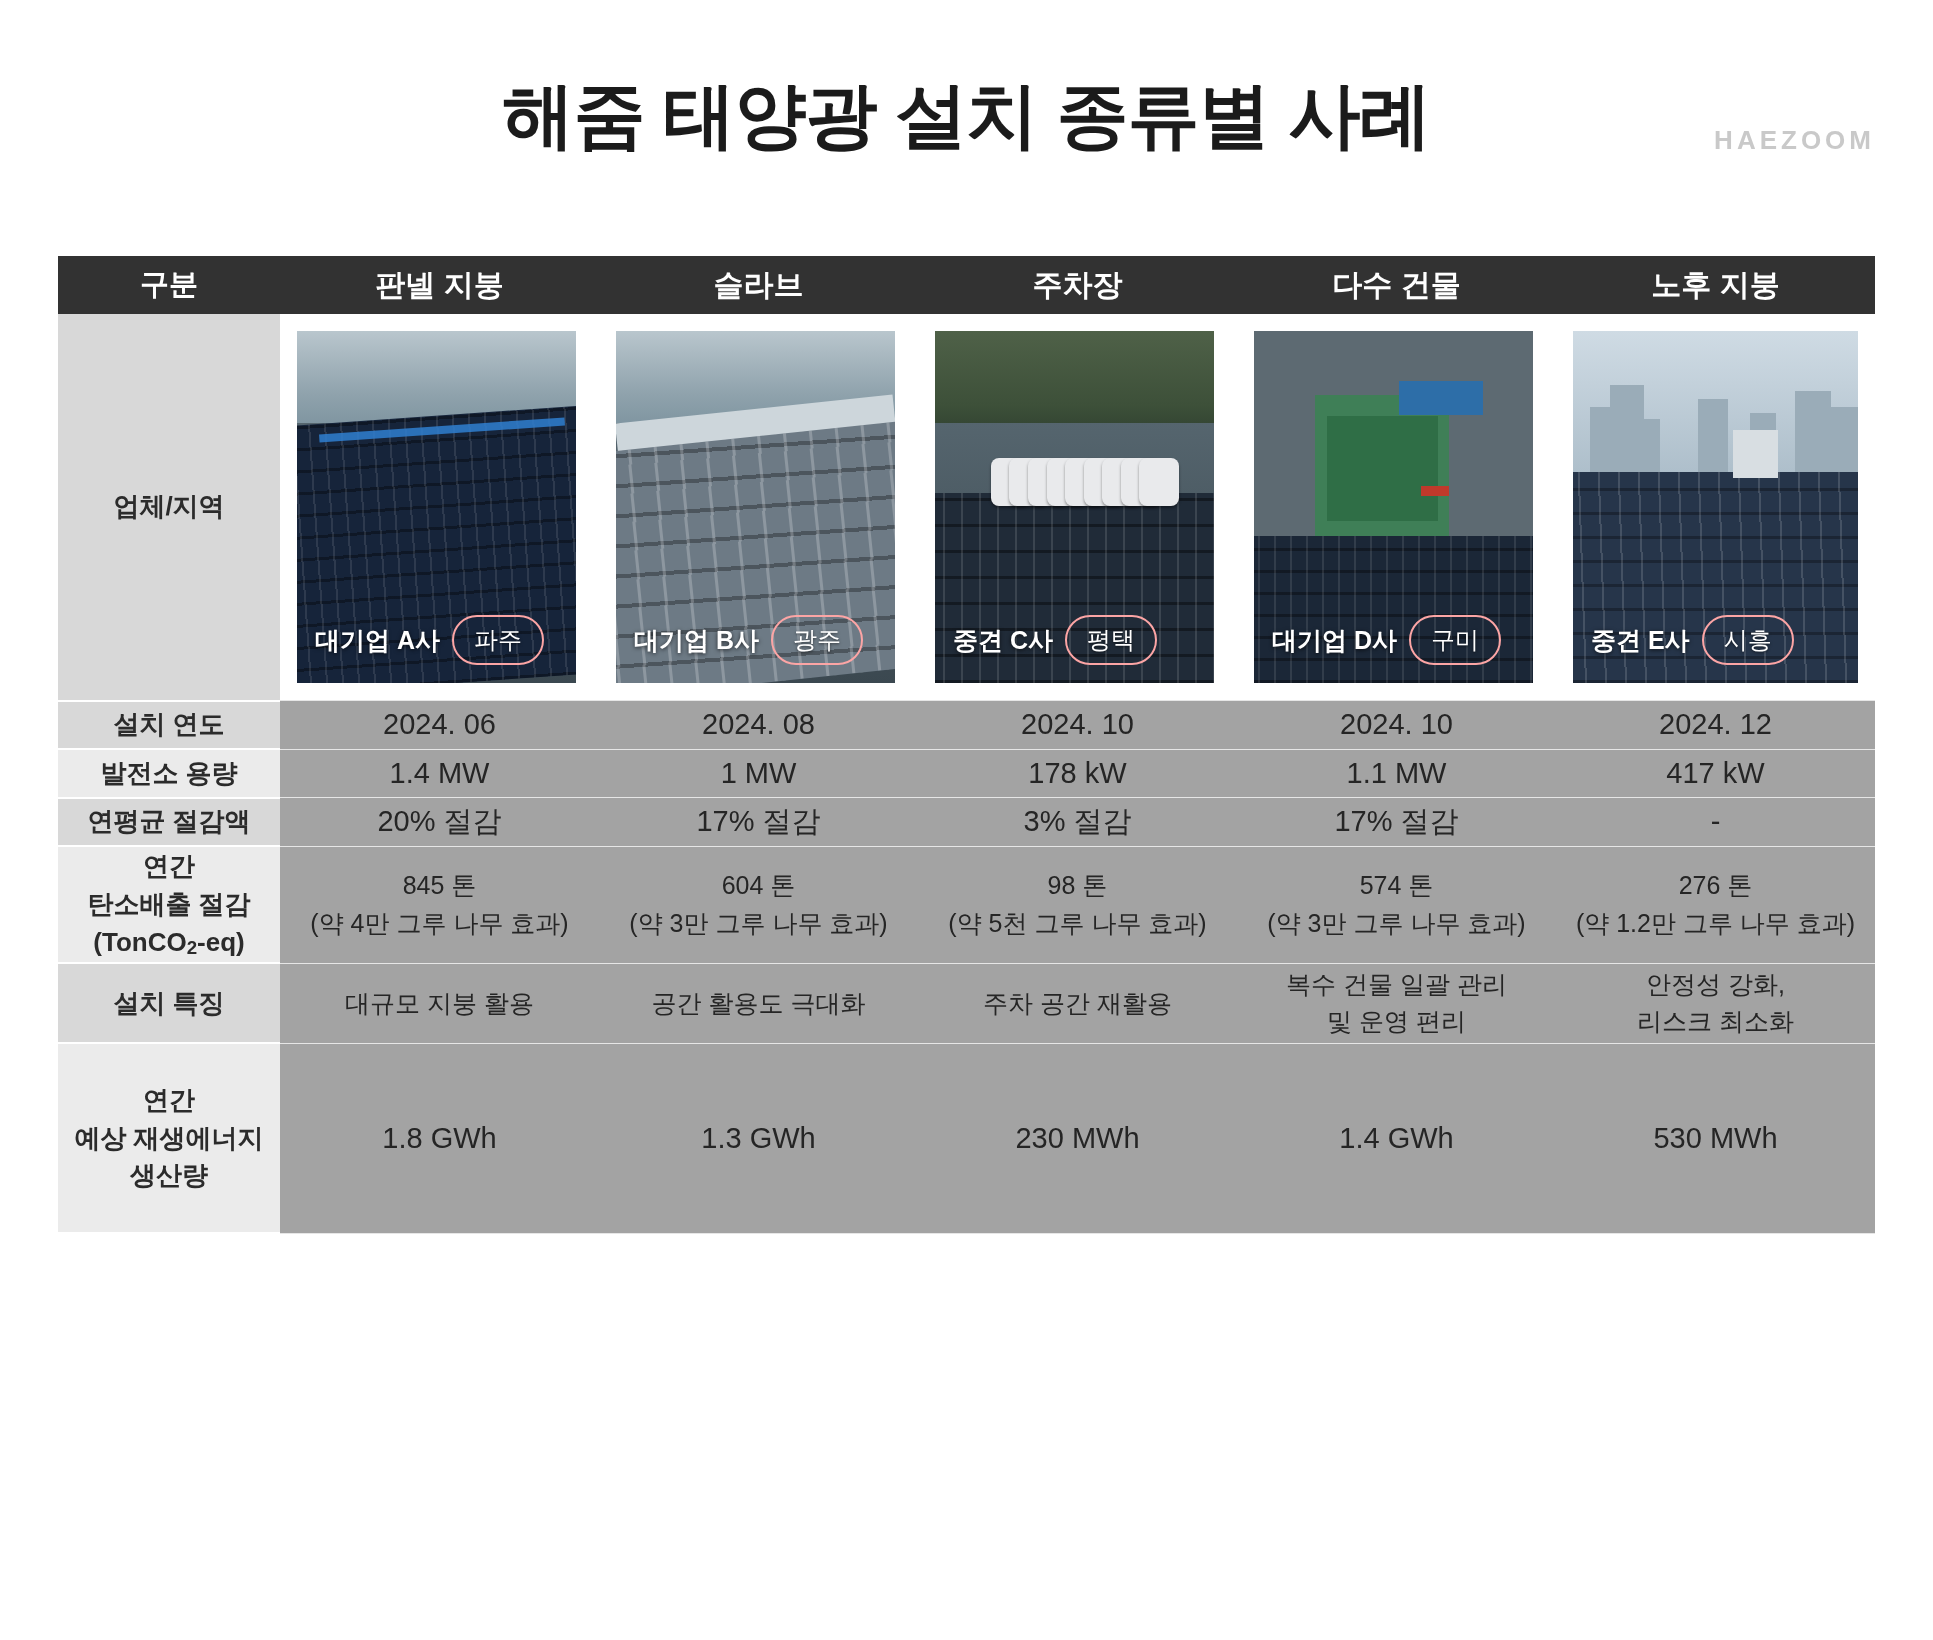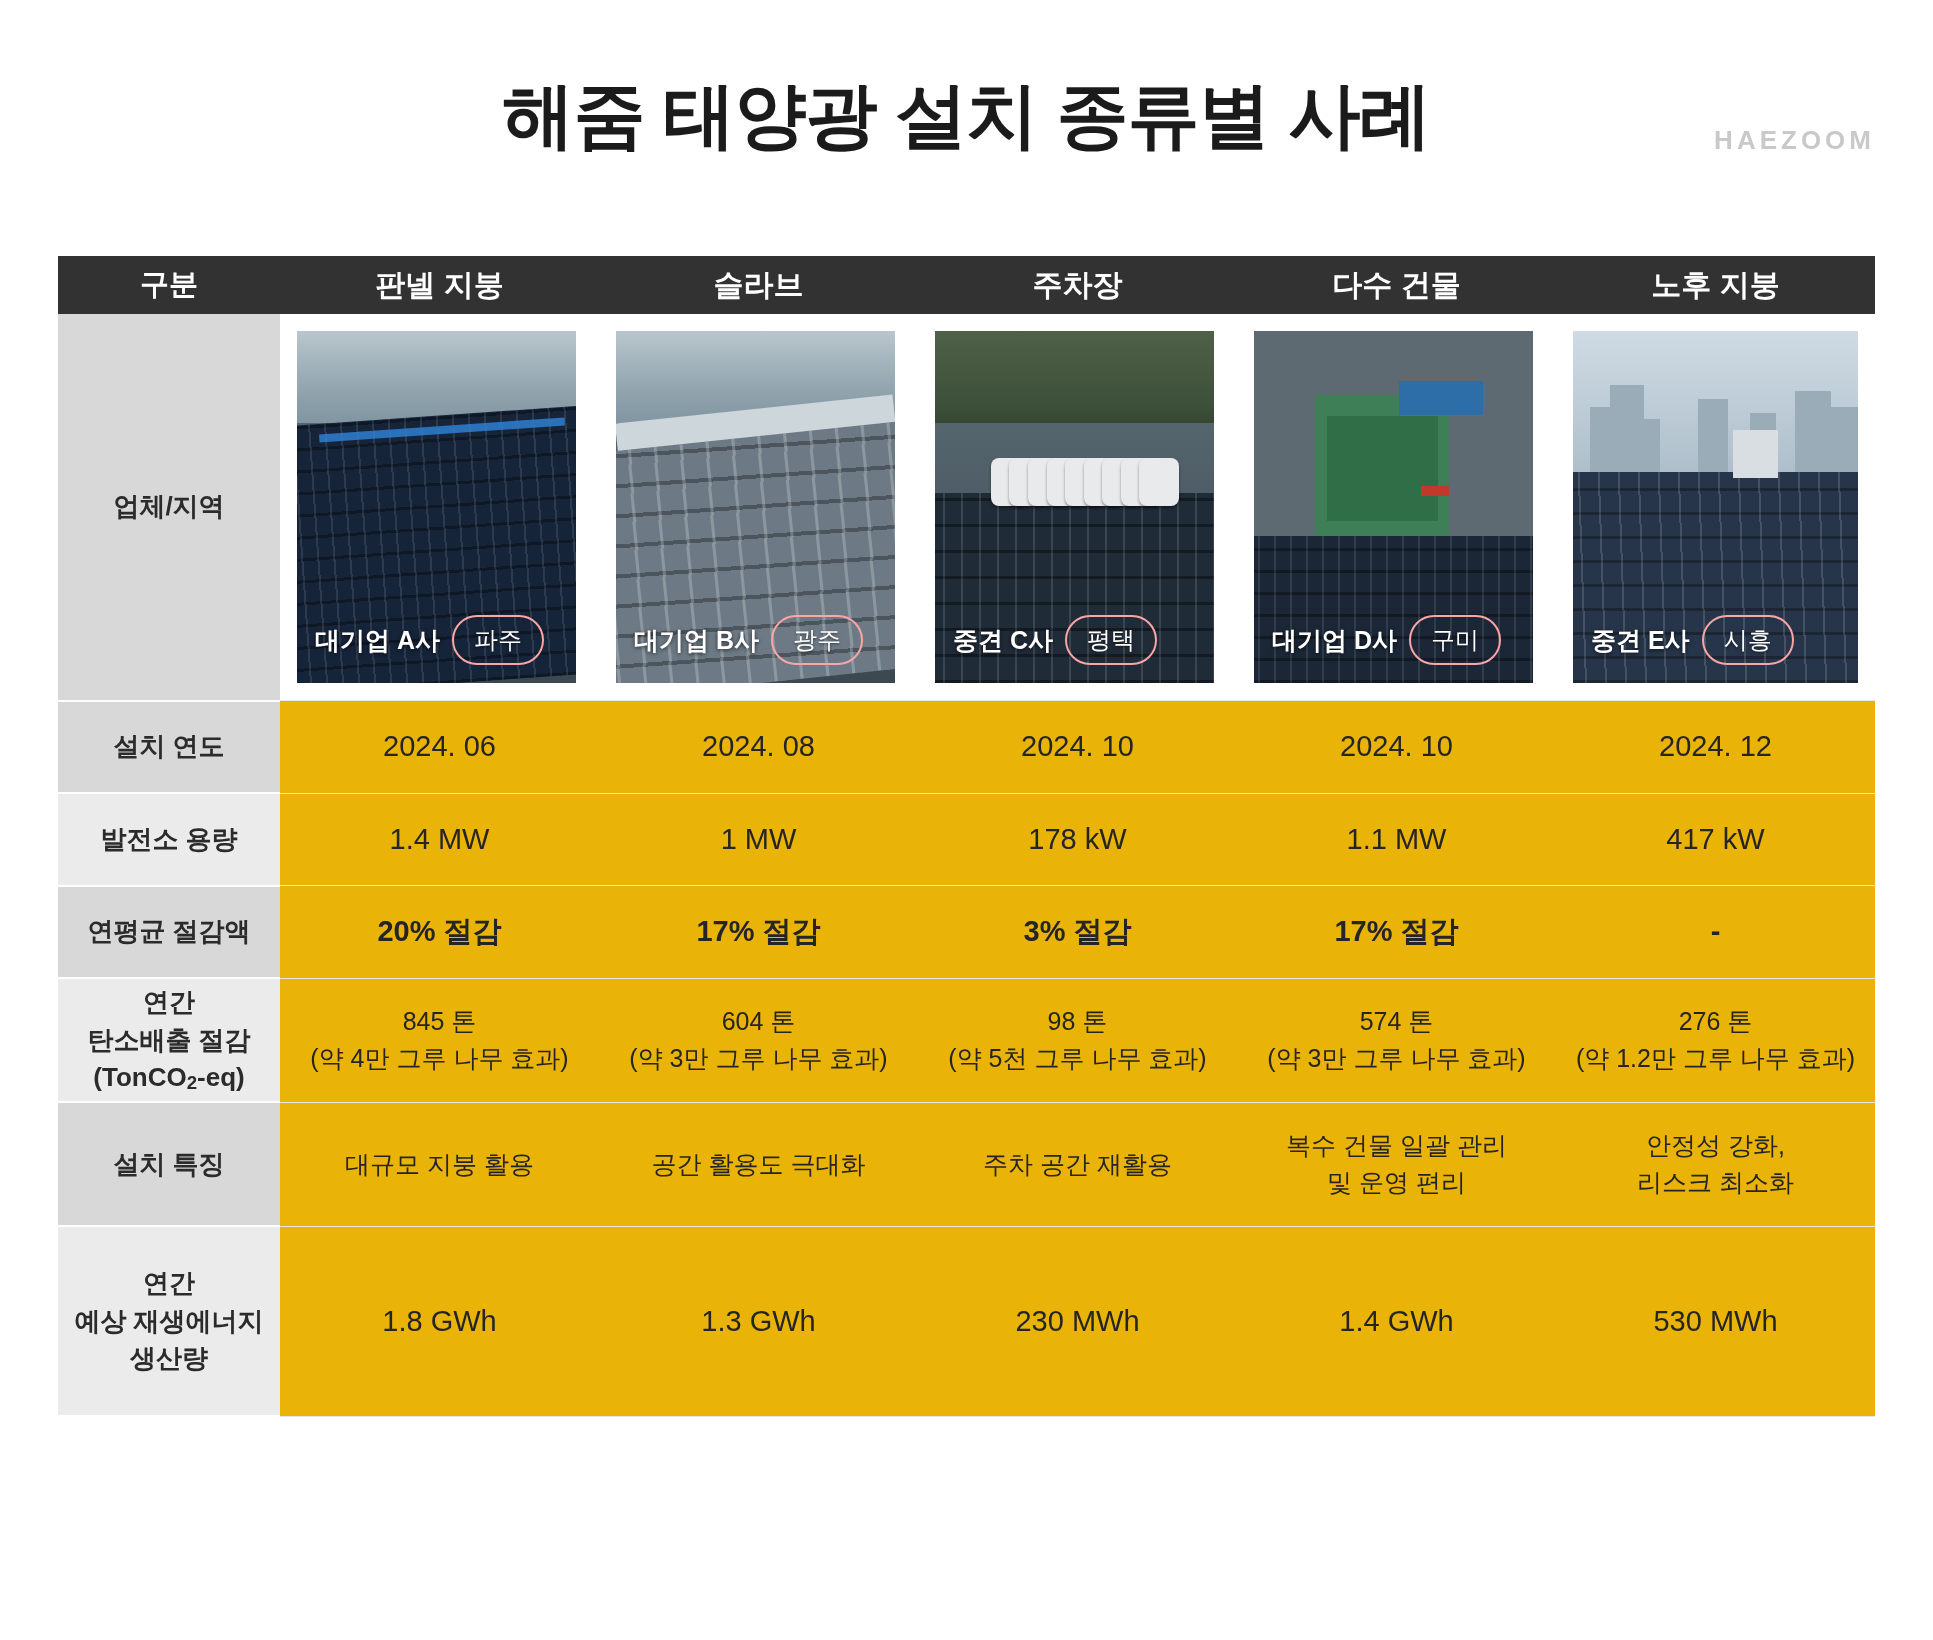--- a/index.html
+++ b/index.html
@@ -75,25 +75,25 @@
   }
   td.rowlabel.light {
     background: #ebebeb;
   }
   td.cell {
     text-align: center;
     vertical-align: middle;
     font-size: 29px;
     color: #252525;
     border-bottom: 1px solid #e6e6e6;
-    background: #eab308;
+    background: #a3a3a3;
     line-height: 1.5;
-    padding: 24px 8px;
-  }
-  td.cell.bold { font-weight: 700; margin-left: 40px; }
+    padding: 2px 8px;
+  }
+  td.cell.bold { font-weight: 400; margin-left: 40px; }
   td.cell.small { font-size: 25px; }
 
   
   tr.photo-row td.rowlabel { background: #d8d8d8; }
   td.photo-cell {
     padding: 17px;
     vertical-align: top;
     background: #ffffff;
     border-bottom: 1px solid #e6e6e6;
     margin-top: 16px;

